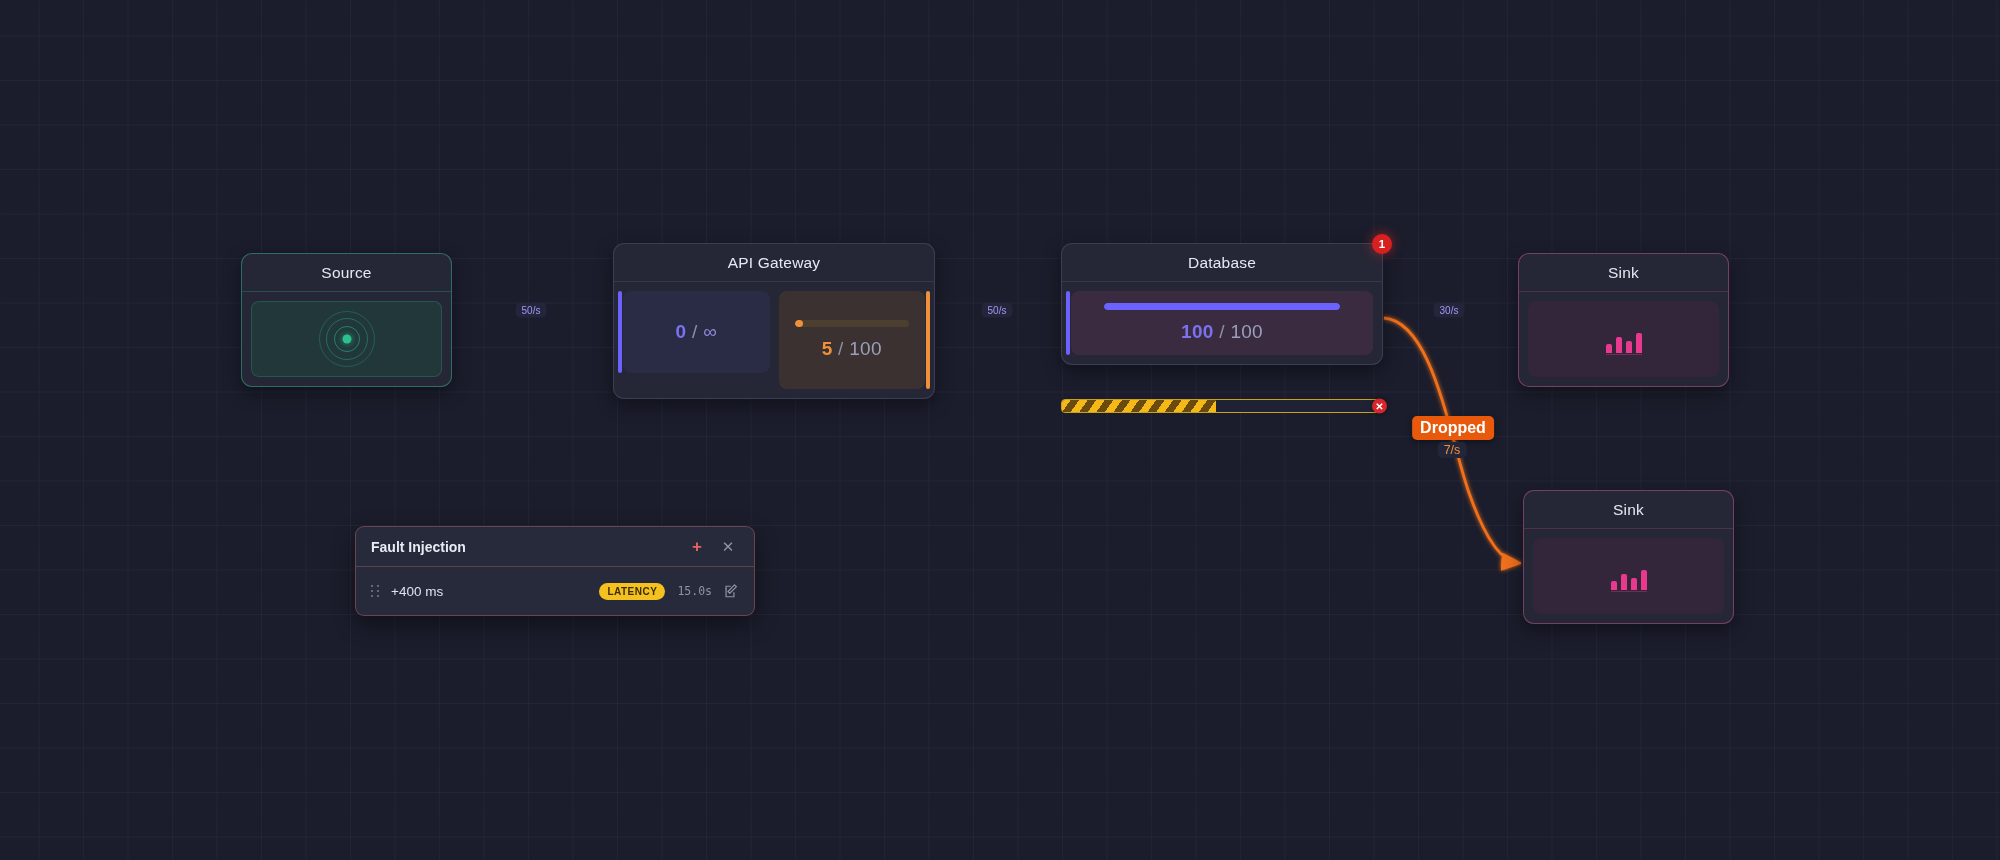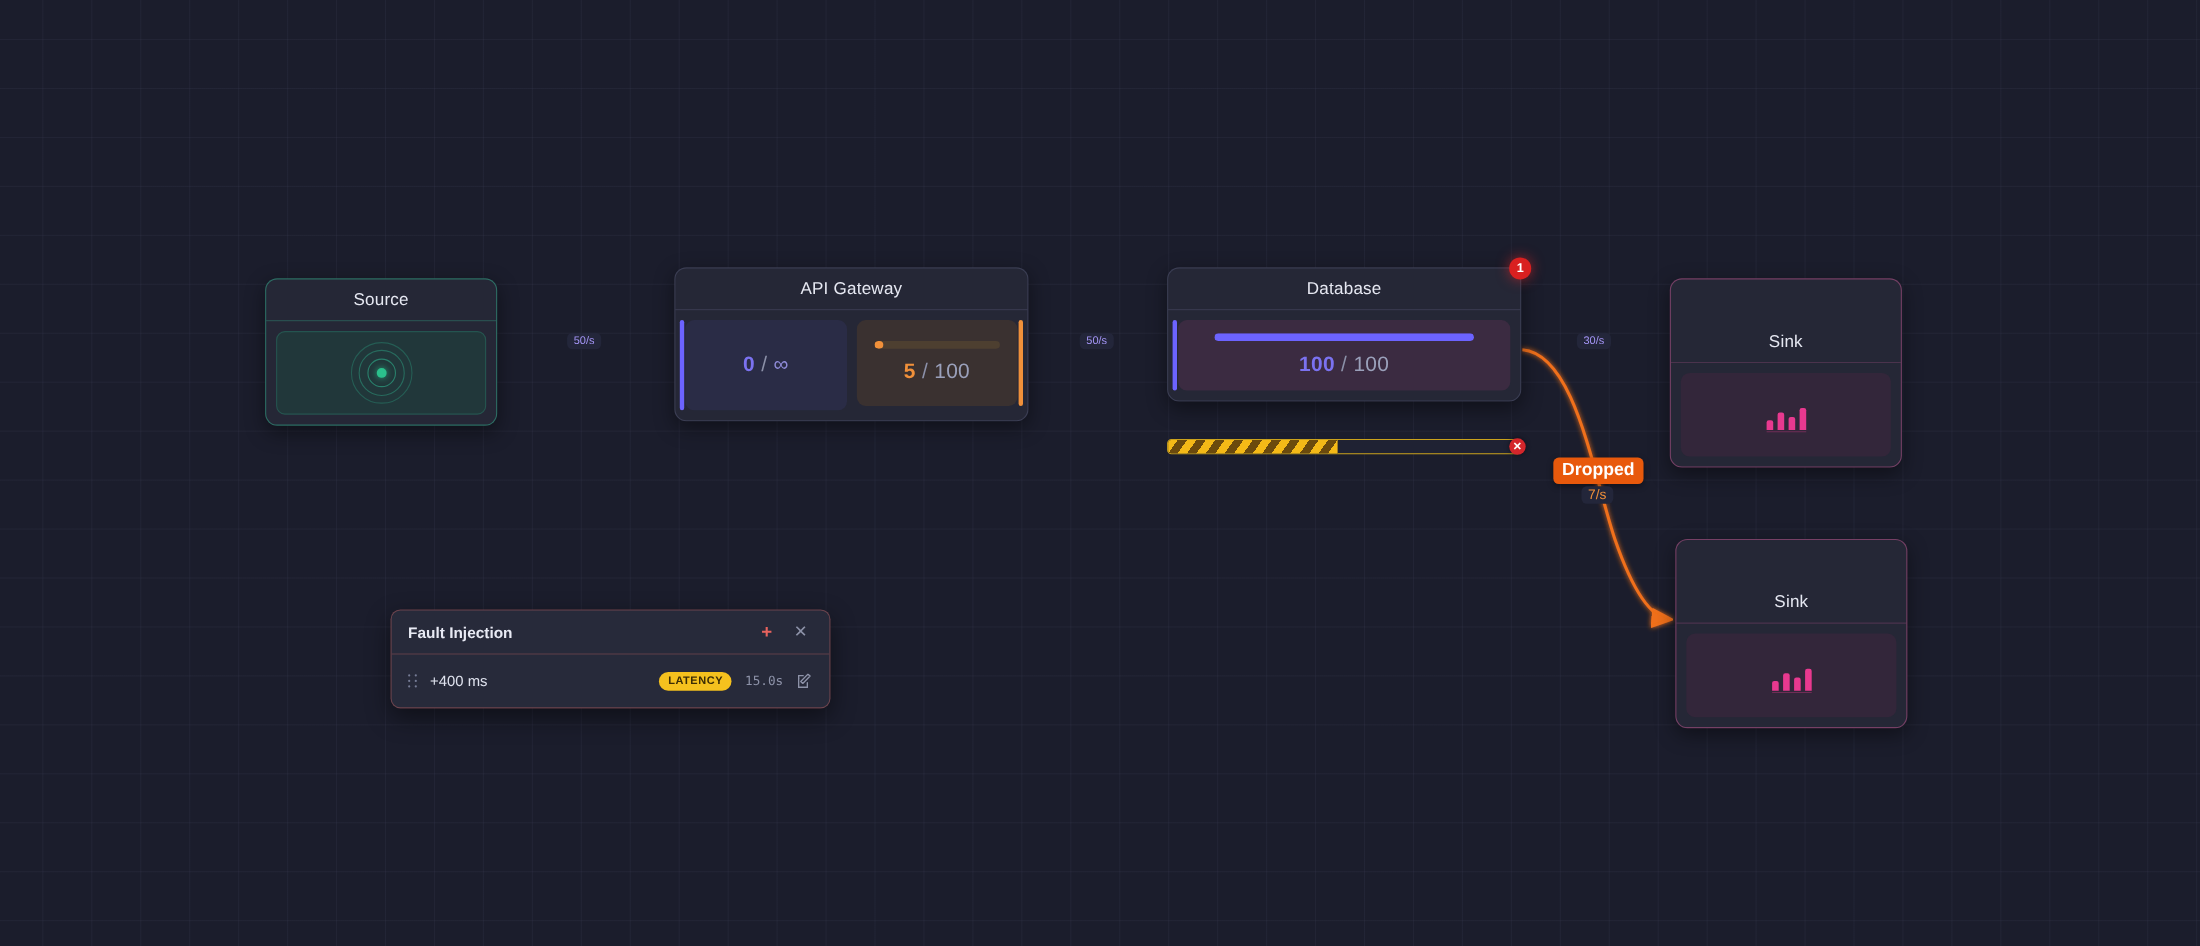--- a/index.html
+++ b/index.html
@@ -97,21 +97,21 @@
   .pulse i:nth-child(2) { width: 42px; height: 42px; border-color: rgba(45,160,130,0.5); }
   .pulse i:nth-child(3) { width: 26px; height: 26px; border-color: rgba(45,160,130,0.7); }
   .pulse b {
     position: absolute; left: 50%; top: 50%; transform: translate(-50%,-50%);
     width: 9px; height: 9px; border-radius: 50%; background: #2bc08c;
     box-shadow: 0 0 7px rgba(43,192,140,0.8);
   }
 
   
   .node.sink { border-color: rgba(214,96,160,0.45); }
-  .node.sink .title { border-bottom-color: rgba(214,96,160,0.22); margin-top: 38px; }
+  .node.sink .title { border-bottom-color: rgba(214,96,160,0.22); }
   .sink-body {
     margin: 9px;
     border-radius: 8px;
     background: #33263a;
     height: 76px;
     display: flex; align-items: flex-end; justify-content: center;
     padding-bottom: 22px;
     gap: 4px;
     border-bottom: 0;
   }
@@ -275,21 +275,21 @@
 
   <div class="node" style="left:613px; top:243px; width:322px;">
     <div class="title">API Gateway</div>
     <div class="body">
       <div class="panel" style="background:#2a2c46; height:82px;">
         <div class="accent-left" style="background:#6c63ff;"></div>
         <div class="metric">
           <span class="v" style="color:#7b72f0;">0</span><span class="d"> / </span><span class="t" style="color:#8f8bd8;">∞</span>
         </div>
       </div>
-      <div class="panel" style="background:#3a3130; height:78px; ">
+      <div class="panel" style="background:#3a3130; height:98px; ">
         <div class="minibar" style="background:#4d3f30;">
           <div class="fill" style="width:7%; background:#f0903a;"></div>
         </div>
         <div class="metric">
           <span class="v" style="color:#f0903a;">5</span><span class="d"> / </span><span class="t">100</span>
         </div>
         <div class="accent-right" style="background:#f0903a;"></div>
       </div>
     </div>
   </div>
@@ -338,21 +338,21 @@
       </div>
     </div>
   </div>
 
   <div class="edge-label" style="left:531px; top:310px;">50/s</div>
   <div class="edge-label" style="left:997px; top:310px;">50/s</div>
   <div class="edge-label" style="left:1449px; top:310px;">30/s</div>
   <div class="drop-pill" style="left:1453px; top:428px;">Dropped</div>
   <div class="drop-rate" style="left:1452px; top:450px;">7/s</div>
 
-  <div class="fault-panel" style="left:355px; top:526px; width:400px;margin-top:28px;">
+  <div class="fault-panel" style="left:355px; top:526px; width:400px;">
     <div class="fault-header">
       <div class="ftitle">Fault Injection</div>
       <div class="icon-btn plus">+</div>
       <div class="icon-btn close">✕</div>
     </div>
     <div class="fault-row">
       <div class="grip">
         <i></i>
           <i></i>
           <i></i>

